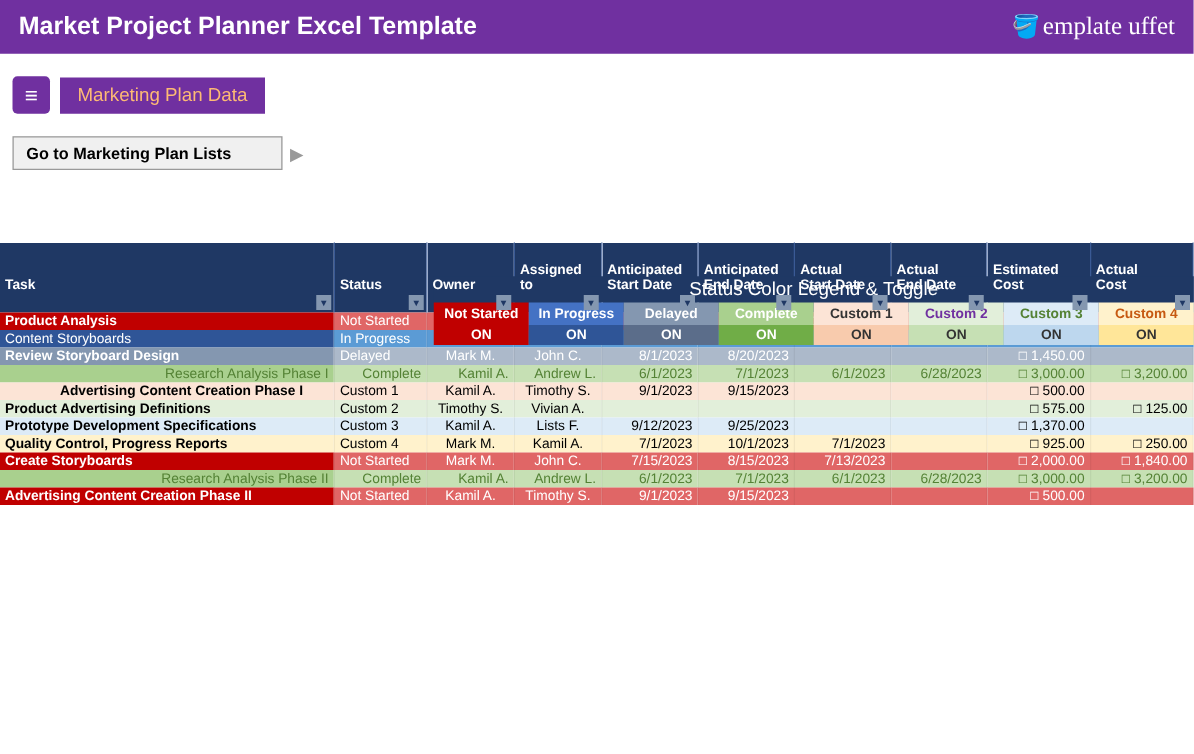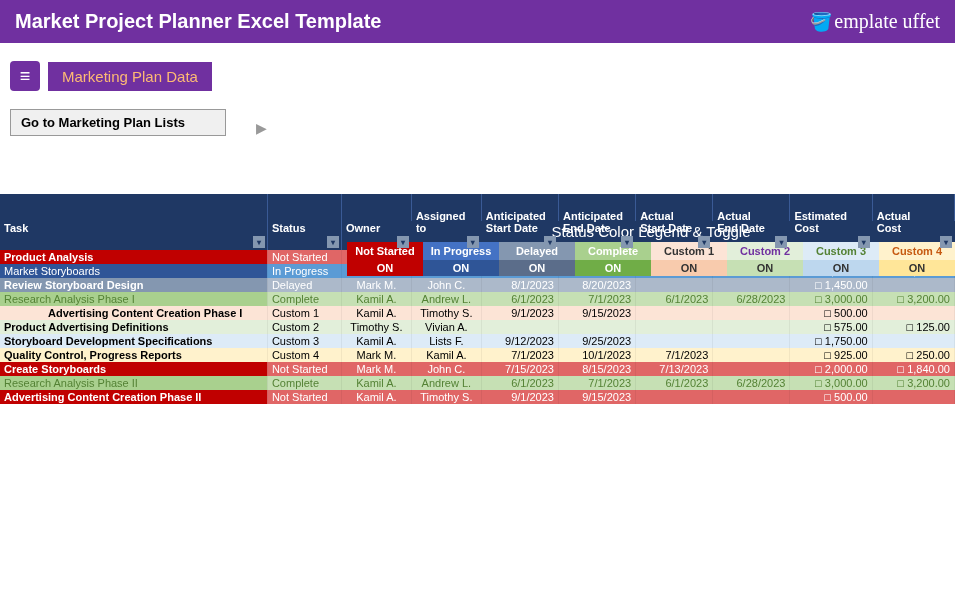--- a/index.html
+++ b/index.html
@@ -7,21 +7,21 @@
 
 .header-bar { background: #7030a0; color: #fff; padding: 10px 15px; display: flex; justify-content: space-between; align-items: center; }
 .header-title { font-size: 20px; font-weight: bold; }
 .logo { font-family: cursive; font-size: 20px; position: relative; }
 .logo::before { content: "🪣"; margin-right: 2px; font-size: 18px; }
 
 .section-header { display: flex; align-items: center; margin: 18px 0 0 10px; }
 .section-icon { width: 30px; height: 30px; background: #7030a0; border-radius: 4px; display: flex; align-items: center; justify-content: center; margin-right: 8px; color: #fff; font-size: 18px; }
 .section-title { background: #7030a0; color: #fdba74; font-size: 15px; font-weight: 500; padding: 6px 14px; }
 
-.nav-link-row { display: flex; align-items: flex-end; margin: 18px 0 0 10px; gap: 24px; }
+.nav-link-row { display: flex; align-items: center; margin: 18px 0 0 10px; }
 .nav-link { background: #f0f0f0; border: 1px solid #999; padding: 5px 40px 5px 10px; font-size: 13px; font-weight: bold; }
 .nav-arrow { margin-left: 6px; color: #999; font-size: 14px; }
 
 .legend-wrap { position: absolute; top: 221px; left: 347px; }
 .legend-title-row { background: #1f3864; color: #fff; text-align: center; font-size: 15px; padding: 2px 0; width: 608px; }
 .legend-cells { display: flex; }
 .legend-cell { width: 76px; text-align: center; }
 .legend-status { font-size: 11px; font-weight: bold; padding: 3px 0; }
 .legend-on { font-size: 11px; font-weight: bold; padding: 2px 0; }
 
@@ -55,21 +55,21 @@
 .assigned-col { width: 68px; text-align: center; }
 .date-col { width: 75px; text-align: right; }
 .cost-col { width: 80px; text-align: right; }
 
 .r-notstarted td { background: #e06666; color: #fff; }
 .r-notstarted td:first-child { background: #c00000; font-weight: bold; }
 .r-inprogress td { background: #5b9bd5; color: #fff; }
 .r-inprogress td:first-child { background: #2f5597; }
 .r-delayed td { background: #acb9ca; color: #fff; }
 .r-delayed td:first-child { background: #8497b0; font-weight: bold; }
-.r-complete td { background: #c6e0b4; color: #548235; }
+.r-complete td { background: #c6e0b4; color: #548235; text-align: right; }
 .r-complete td:first-child { background: #a9d08e; }
 .r-custom1 td { background: #fce4d6; color: #000; }
 .r-custom1 td:first-child { font-weight: bold; padding-left: 48px; }
 .r-custom2 td { background: #e2efda; color: #000; }
 .r-custom2 td:first-child { font-weight: bold; }
 .r-custom3 td { background: #ddebf7; color: #000; }
 .r-custom3 td:first-child { font-weight: bold; }
 .r-custom4 td { background: #fff2cc; color: #000; }
 .r-custom4 td:first-child { font-weight: bold; }
 
@@ -154,21 +154,21 @@
         <td class="owner-col">John C.</td>
         <td class="assigned-col">John C.</td>
         <td class="date-col">7/1/2023</td>
         <td class="date-col">8/1/2023</td>
         <td class="date-col checkbox-prefix">45,105.00</td>
         <td class="date-col"></td>
         <td class="cost-col checkbox-prefix">1,500.00</td>
         <td class="cost-col checkbox-prefix">1,250.00</td>
       </tr>
       <tr class="r-inprogress">
-        <td class="task-col">Market Storyboards</td>
+        <td class="task-col">Content Storyboards</td>
         <td class="status-col">In Progress</td>
         <td class="owner-col">Mark M.</td>
         <td class="assigned-col">John C.</td>
         <td class="date-col">7/15/2023</td>
         <td class="date-col">8/15/2023</td>
         <td class="date-col">7/13/2023</td>
         <td class="date-col"></td>
         <td class="cost-col checkbox-prefix">2,000.00</td>
         <td class="cost-col checkbox-prefix">1,840.00</td>
       </tr>
@@ -214,29 +214,29 @@
         <td class="owner-col">Timothy S.</td>
         <td class="assigned-col">Vivian A.</td>
         <td class="date-col"></td>
         <td class="date-col"></td>
         <td class="date-col"></td>
         <td class="date-col"></td>
         <td class="cost-col checkbox-prefix">575.00</td>
         <td class="cost-col checkbox-prefix">125.00</td>
       </tr>
       <tr class="r-custom3">
-        <td class="task-col">Storyboard Development Specifications</td>
+        <td class="task-col">Prototype Development Specifications</td>
         <td class="status-col">Custom 3</td>
         <td class="owner-col">Kamil A.</td>
         <td class="assigned-col">Lists F.</td>
         <td class="date-col">9/12/2023</td>
         <td class="date-col">9/25/2023</td>
         <td class="date-col"></td>
         <td class="date-col"></td>
-        <td class="cost-col checkbox-prefix">1,750.00</td>
+        <td class="cost-col checkbox-prefix">1,370.00</td>
         <td class="cost-col"></td>
       </tr>
       <tr class="r-custom4">
         <td class="task-col">Quality Control, Progress Reports</td>
         <td class="status-col">Custom 4</td>
         <td class="owner-col">Mark M.</td>
         <td class="assigned-col">Kamil A.</td>
         <td class="date-col">7/1/2023</td>
         <td class="date-col">10/1/2023</td>
         <td class="date-col">7/1/2023</td>

